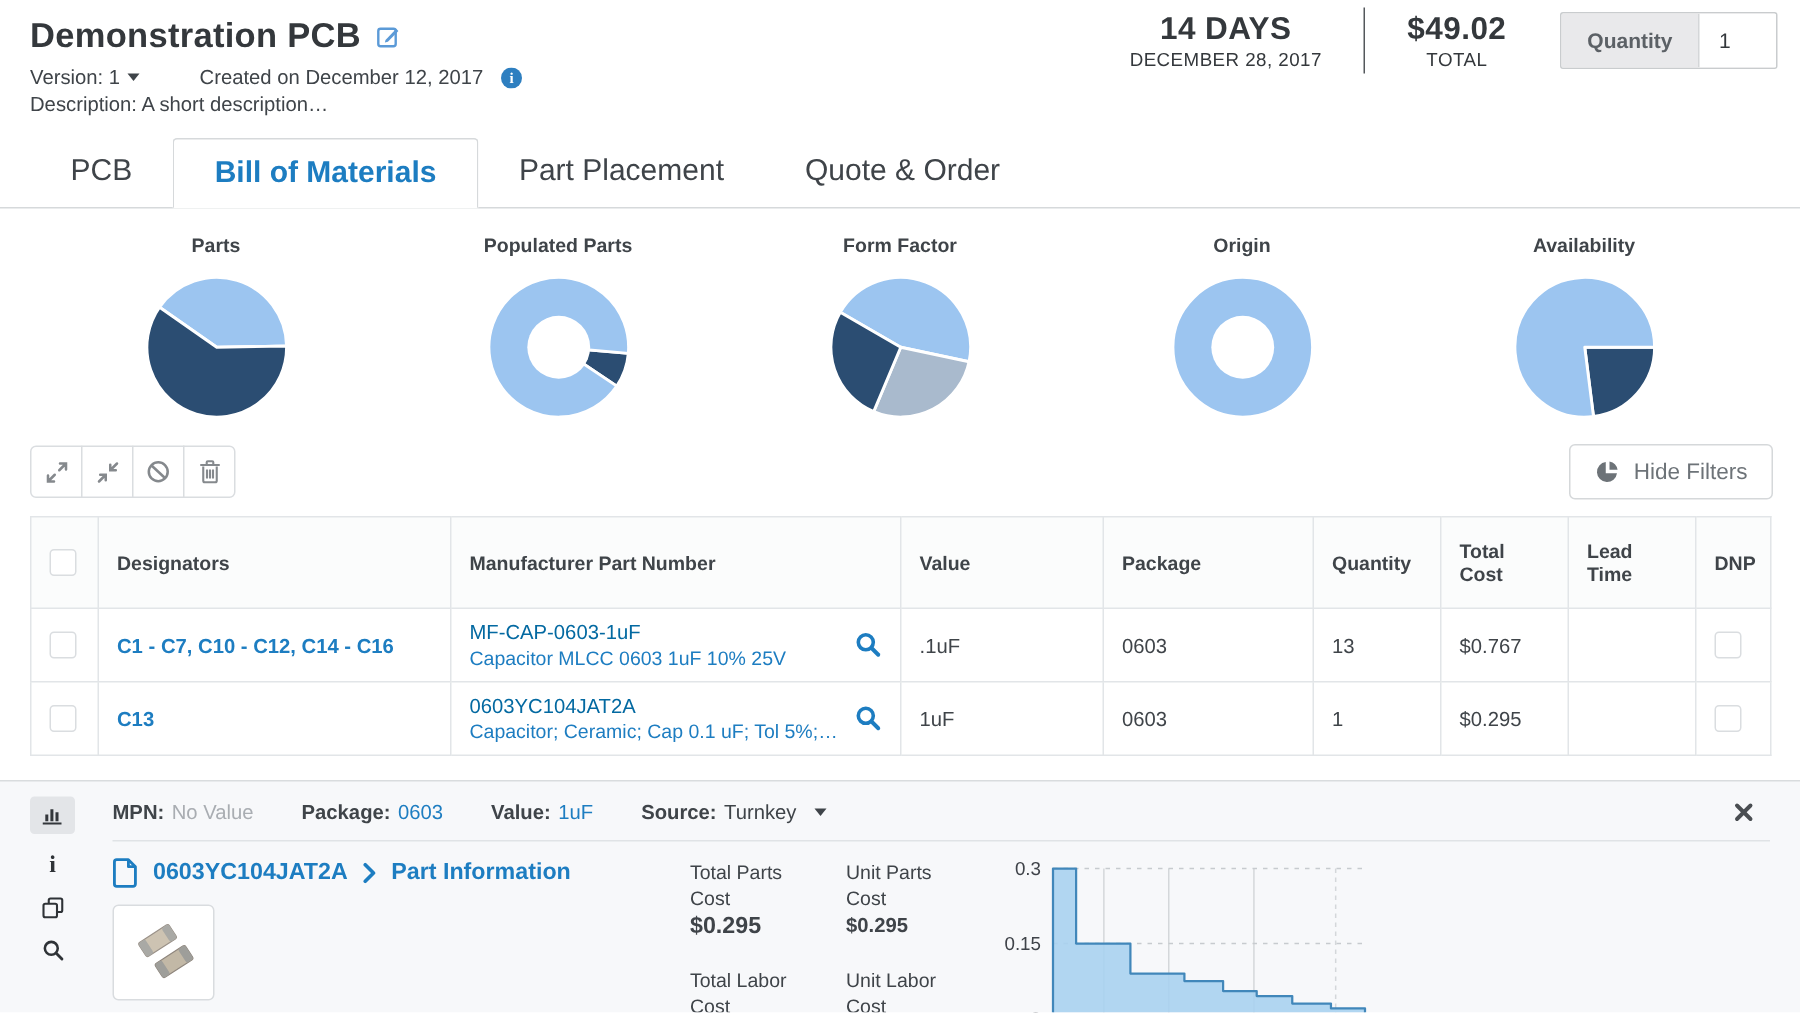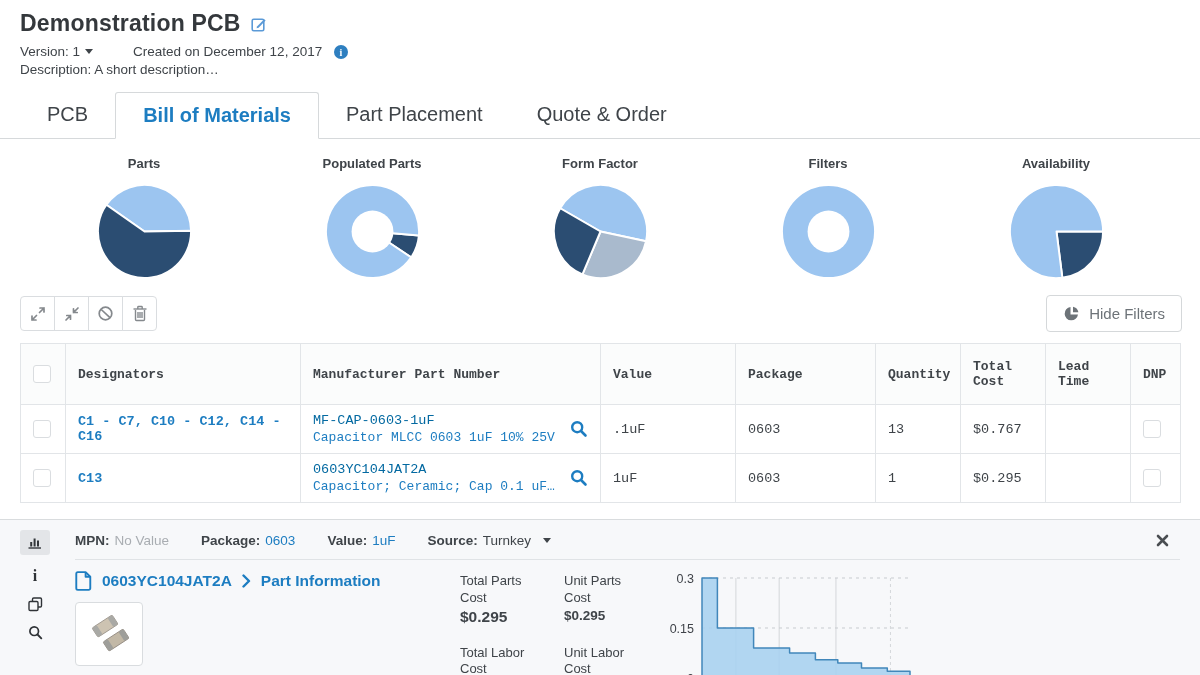--- a/index.html
+++ b/index.html
@@ -37,21 +37,21 @@
 
   
   .toolbar { display:flex; justify-content:space-between; align-items:center; padding:9px 18px 7px 20px; }
   .btn-group { display:flex; }
   .icon-btn { width:35px; height:35px; border:1px solid #dadde0; background:#fff; display:flex; align-items:center; justify-content:center; margin-left:-1px; cursor:pointer; }
   .icon-btn:first-child { border-radius:4px 0 0 4px; margin-left:0; }
   .icon-btn:last-child { border-radius:0 4px 4px 0; }
   .hide-filters { height:37px; padding:0 16px; border:1px solid #d5d8da; border-radius:4px; background:#fff; display:flex; align-items:center; gap:9px; font-size:15px; color:#6d7378; font-family:"Liberation Sans",sans-serif; cursor:pointer; }
 
   
-  table.bom { margin:4px 20px 16px; width:1160px; border-collapse:collapse; table-layout:fixed; font-size:13.5px; color:#3f4449;font-family:Liberation Mono, monospace; }
+  table.bom { margin:4px 20px 16px; width:1160px; border-collapse:collapse; table-layout:fixed; font-size:13.5px; color:#3f4449; }
   .bom th, .bom td { border:1px solid #e2e5e8; padding:8px 12px; text-align:left; vertical-align:middle; }
   .bom thead th { font-weight:700; font-size:13px; padding:15px 12px; background:#fbfcfc; }
   .bom tbody tr { height:49px;padding-left:24px; }
   .link { color:#1d7dc1; text-decoration:none; }
   .designator-link { font-weight:600; }
   .mpn-cell { display:flex; align-items:center; }
   .mpn-text { flex:1; min-width:0; }
   .mpn-line1 { color:#0369a1; }
   .mpn-line2 { color:#1d7dc1; font-size:13px; margin-top:2px; white-space:nowrap; overflow:hidden; text-overflow:ellipsis; }
   .checkbox { display:inline-block; width:18px; height:18px; border:1px solid #dadde0; border-radius:3px; background:#fff; vertical-align:middle; cursor:pointer; }
@@ -107,20 +107,35 @@
       <span>Created on December 12, 2017</span>
       <span style="line-height:0;cursor:pointer;">
         <svg width="14" height="14" viewBox="0 0 14 14">
             <circle cx="7" cy="7" r="7" fill="#2e7fc0"></circle>
             <text x="7" y="10.6" text-anchor="middle" font-size="10" font-weight="bold" font-family="Liberation Serif, serif" fill="#fff">i</text>
           </svg>
       </span>
     </div>
     <div class="desc-row">Description: A short description…</div>
 
+    <div class="header-right">
+      <div class="stat">
+        <div class="stat-big">14 DAYS</div>
+        <div class="stat-small">DECEMBER 28, 2017</div>
+      </div>
+      <div class="stat-divider"></div>
+      <div class="stat">
+        <div class="stat-big">$49.02</div>
+        <div class="stat-small">TOTAL</div>
+      </div>
+      <div class="qty-widget">
+        <div class="qty-label">Quantity</div>
+        <div class="qty-value">1</div>
+      </div>
+    </div>
   </div>
 
   <div class="tabs">
     <div class="tab">PCB</div>
     <div class="tab active">Bill of Materials</div>
     <div class="tab">Part Placement</div>
     <div class="tab">Quote &amp; Order</div>
   </div>
 
   <div class="charts-row">
@@ -141,21 +156,21 @@
     </div>
     <div class="chart-box">
       <div class="chart-title">Form Factor</div>
       <div><svg width="97" height="97" viewBox="0 0 100 100">
             <path d="M 50 50 L 8.43 26.00 A 48 48 0 0 1 96.95 59.98 Z" fill="#9cc5f0" stroke="#fff" stroke-width="2" stroke-linejoin="round"></path>
             <path d="M 50 50 L 96.95 59.98 A 48 48 0 0 1 31.40 94.25 Z" fill="#a9bacd" stroke="#fff" stroke-width="2" stroke-linejoin="round"></path>
             <path d="M 50 50 L 31.40 94.25 A 48 48 0 0 1 8.43 26.00 Z" fill="#2b4d72" stroke="#fff" stroke-width="2" stroke-linejoin="round"></path>
           </svg></div>
     </div>
     <div class="chart-box">
-      <div class="chart-title">Filters</div>
+      <div class="chart-title">Origin</div>
       <div><svg width="97" height="97" viewBox="0 0 100 100">
             <circle cx="50" cy="50" r="48" fill="#9cc5f0" stroke="#fff" stroke-width="2" stroke-linejoin="round"></circle>
             <circle cx="50" cy="50" r="21.6" fill="#fff"></circle>
           </svg></div>
     </div>
     <div class="chart-box">
       <div class="chart-title">Availability</div>
       <div><svg width="97" height="97" viewBox="0 0 100 100">
             <path d="M 50 50 L 98.00 50.00 A 48 48 0 0 1 56.02 97.62 Z" fill="#2b4d72" stroke="#fff" stroke-width="2" stroke-linejoin="round"></path>
             <path d="M 50 50 L 56.02 97.62 A 48 48 0 1 1 98.00 50.00 Z" fill="#9cc5f0" stroke="#fff" stroke-width="2" stroke-linejoin="round"></path>

